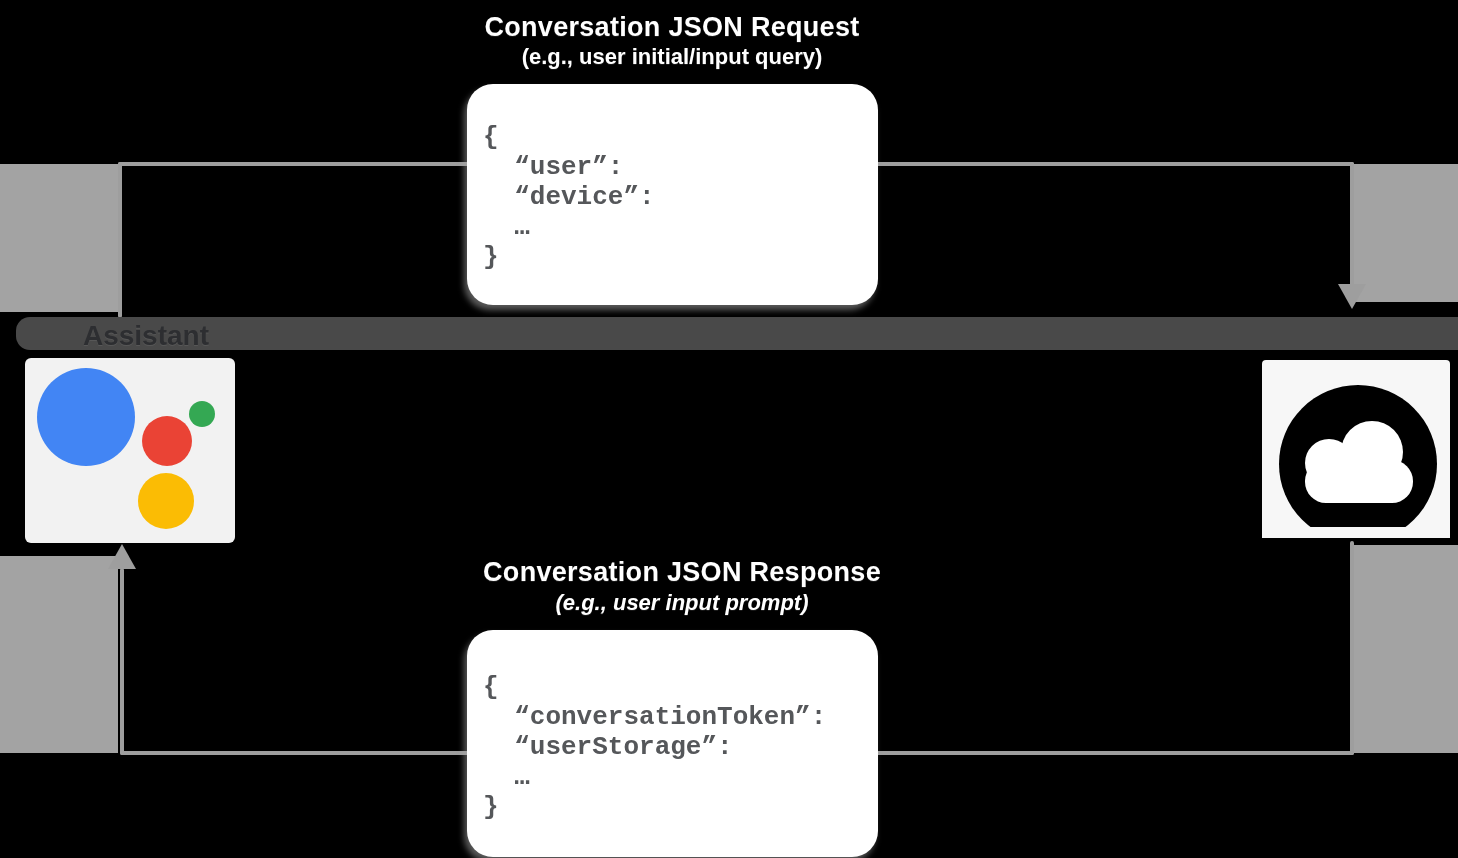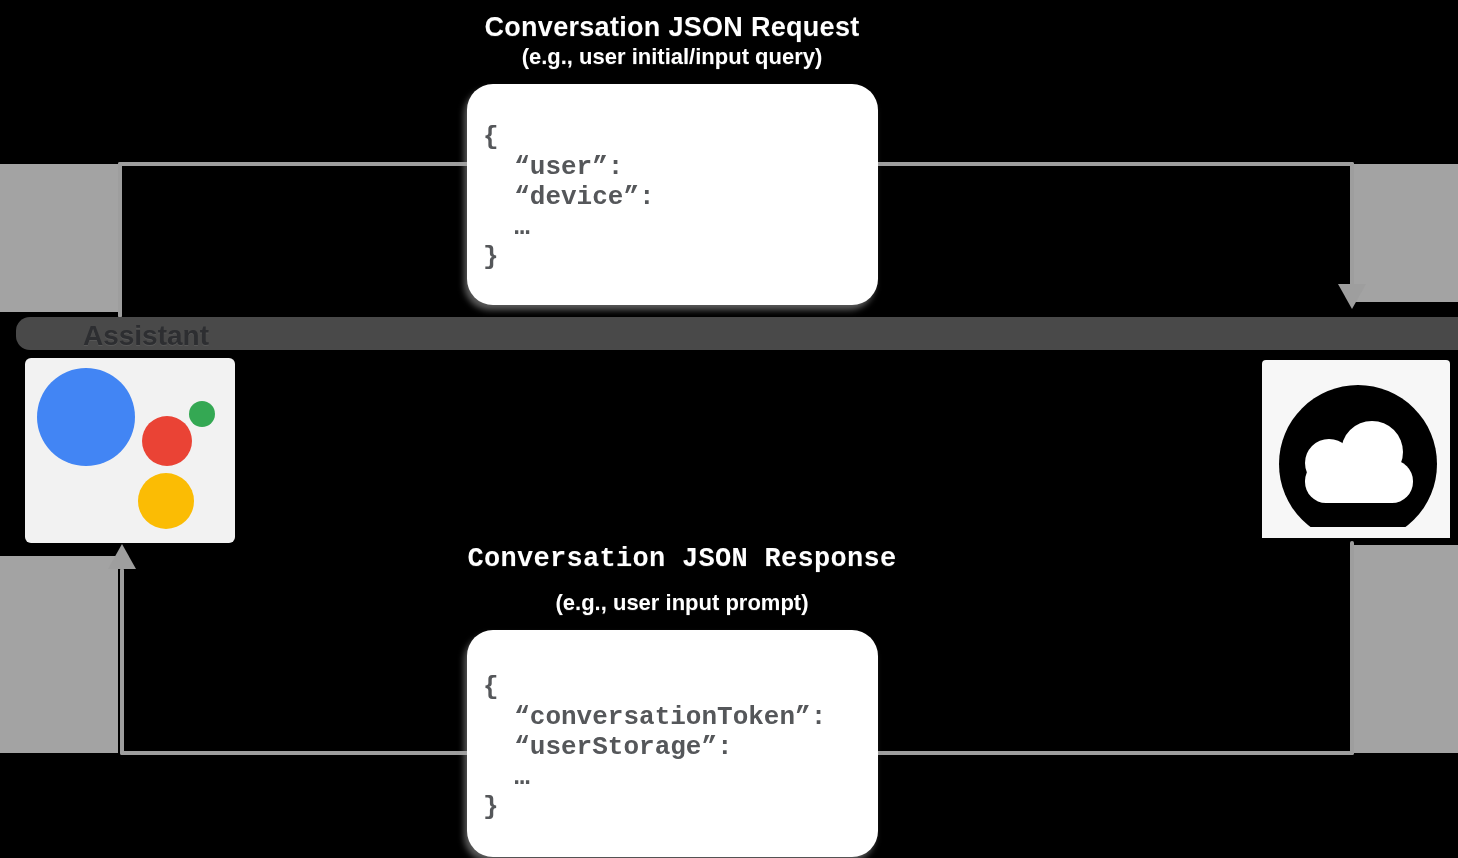--- a/index.html
+++ b/index.html
@@ -86,22 +86,22 @@
   </svg>
 </div>
 
 <div class="abs gblock" style="left:0;top:556px;width:118px;height:197px;"></div>
 <div class="abs gblock" style="left:1354px;top:545px;width:104px;height:208px;"></div>
 <div class="abs gline" style="left:1350px;top:541px;width:4px;height:214px;"></div>
 <div class="abs gline" style="left:120px;top:751px;width:1234px;height:4px;"></div>
 <div class="abs gline" style="left:120px;top:568px;width:4px;height:187px;"></div>
 <div class="abs head-up" style="left:108px;top:544px;"></div>
 
-<div class="abs flow-label flow-title" style="left:382px;top:544px;width:600px;font-family:Liberation Mono, monospace;">Conversation JSON Response</div>
-<div class="abs flow-label flow-sub" style="left:382px;top:590px;width:600px;">(e.g., user input prompt)</div>
+<div class="abs flow-label flow-title" style="left:382px;top:557px;width:600px;">Conversation JSON Response</div>
+<div class="abs flow-label flow-sub" style="left:382px;top:590px;width:600px;font-style:italic;">(e.g., user input prompt)</div>
 
 <div class="abs code-box" id="box-response">
   <pre>{
   “conversationToken”:
   “userStorage”:
   …
 }</pre>
 </div>
 
 </body></html>

